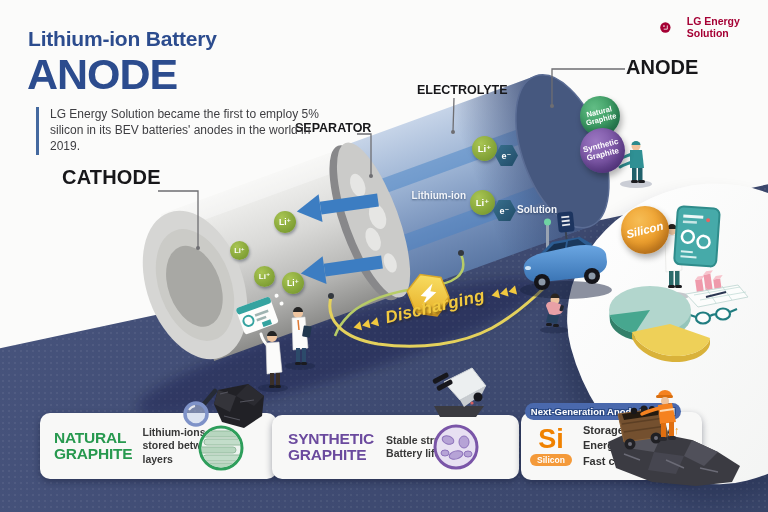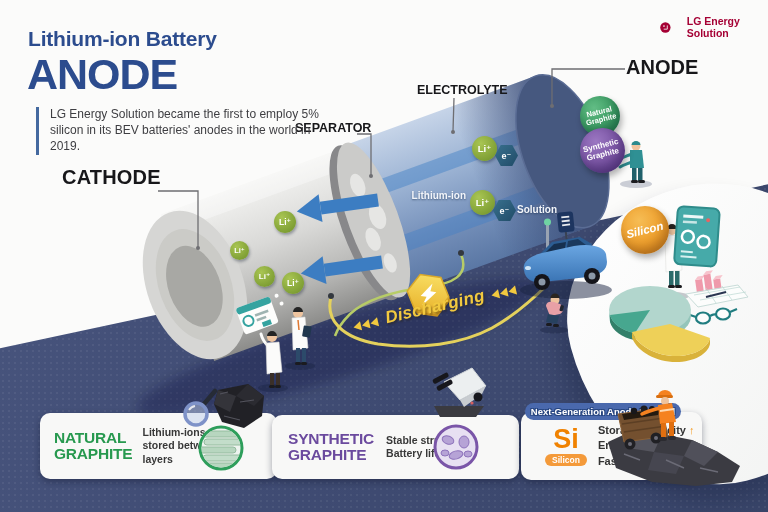--- a/index.html
+++ b/index.html
@@ -78,21 +78,21 @@
   .card3{left:521px;top:412px;width:181px;height:68px;}
   .c-title{font-weight:900;font-size:15.5px;line-height:1.05;letter-spacing:-.2px;}
   .green{color:#27994f;} .purple{color:#6b4a9e;}
   .c-desc{font-size:10.5px;font-weight:700;color:#383838;line-height:1.27;}
   .c1-desc{width:94px;}
   .arrow-up-purple{color:#6b4a9e;font-weight:900;}
   .badge3{position:absolute;left:4px;top:-9px;width:156px;height:17px;background:#4a69ad;
           border-radius:9px;color:#fff;font-size:9.5px;font-weight:900;display:flex;
           align-items:center;justify-content:center;white-space:nowrap;
           text-shadow:-1px -1px 0 #27457f,1px -1px 0 #27457f,-1px 1px 0 #27457f,1px 1px 0 #27457f;}
-  .si-block{margin-left:24px;display:flex;flex-direction:column;align-items:center;gap:1px;}
+  .si-block{margin-left:9px;display:flex;flex-direction:column;align-items:center;gap:1px;}
   .si-sym{font-size:27px;font-weight:900;color:#f08200;line-height:1;}
   .si-badge{background:#f49a3a;border-radius:7px;color:#fff;font-size:8.5px;font-weight:900;
             padding:1px 7px;}
   .c3-lines{margin-left:11px;font-size:11px;font-weight:800;color:#333;line-height:1.42;white-space:nowrap;}
   .arrow-up-orange{color:#f49a20;font-weight:900;}
 </style>
 </head>
 <body>
 
 <div class="scene">

